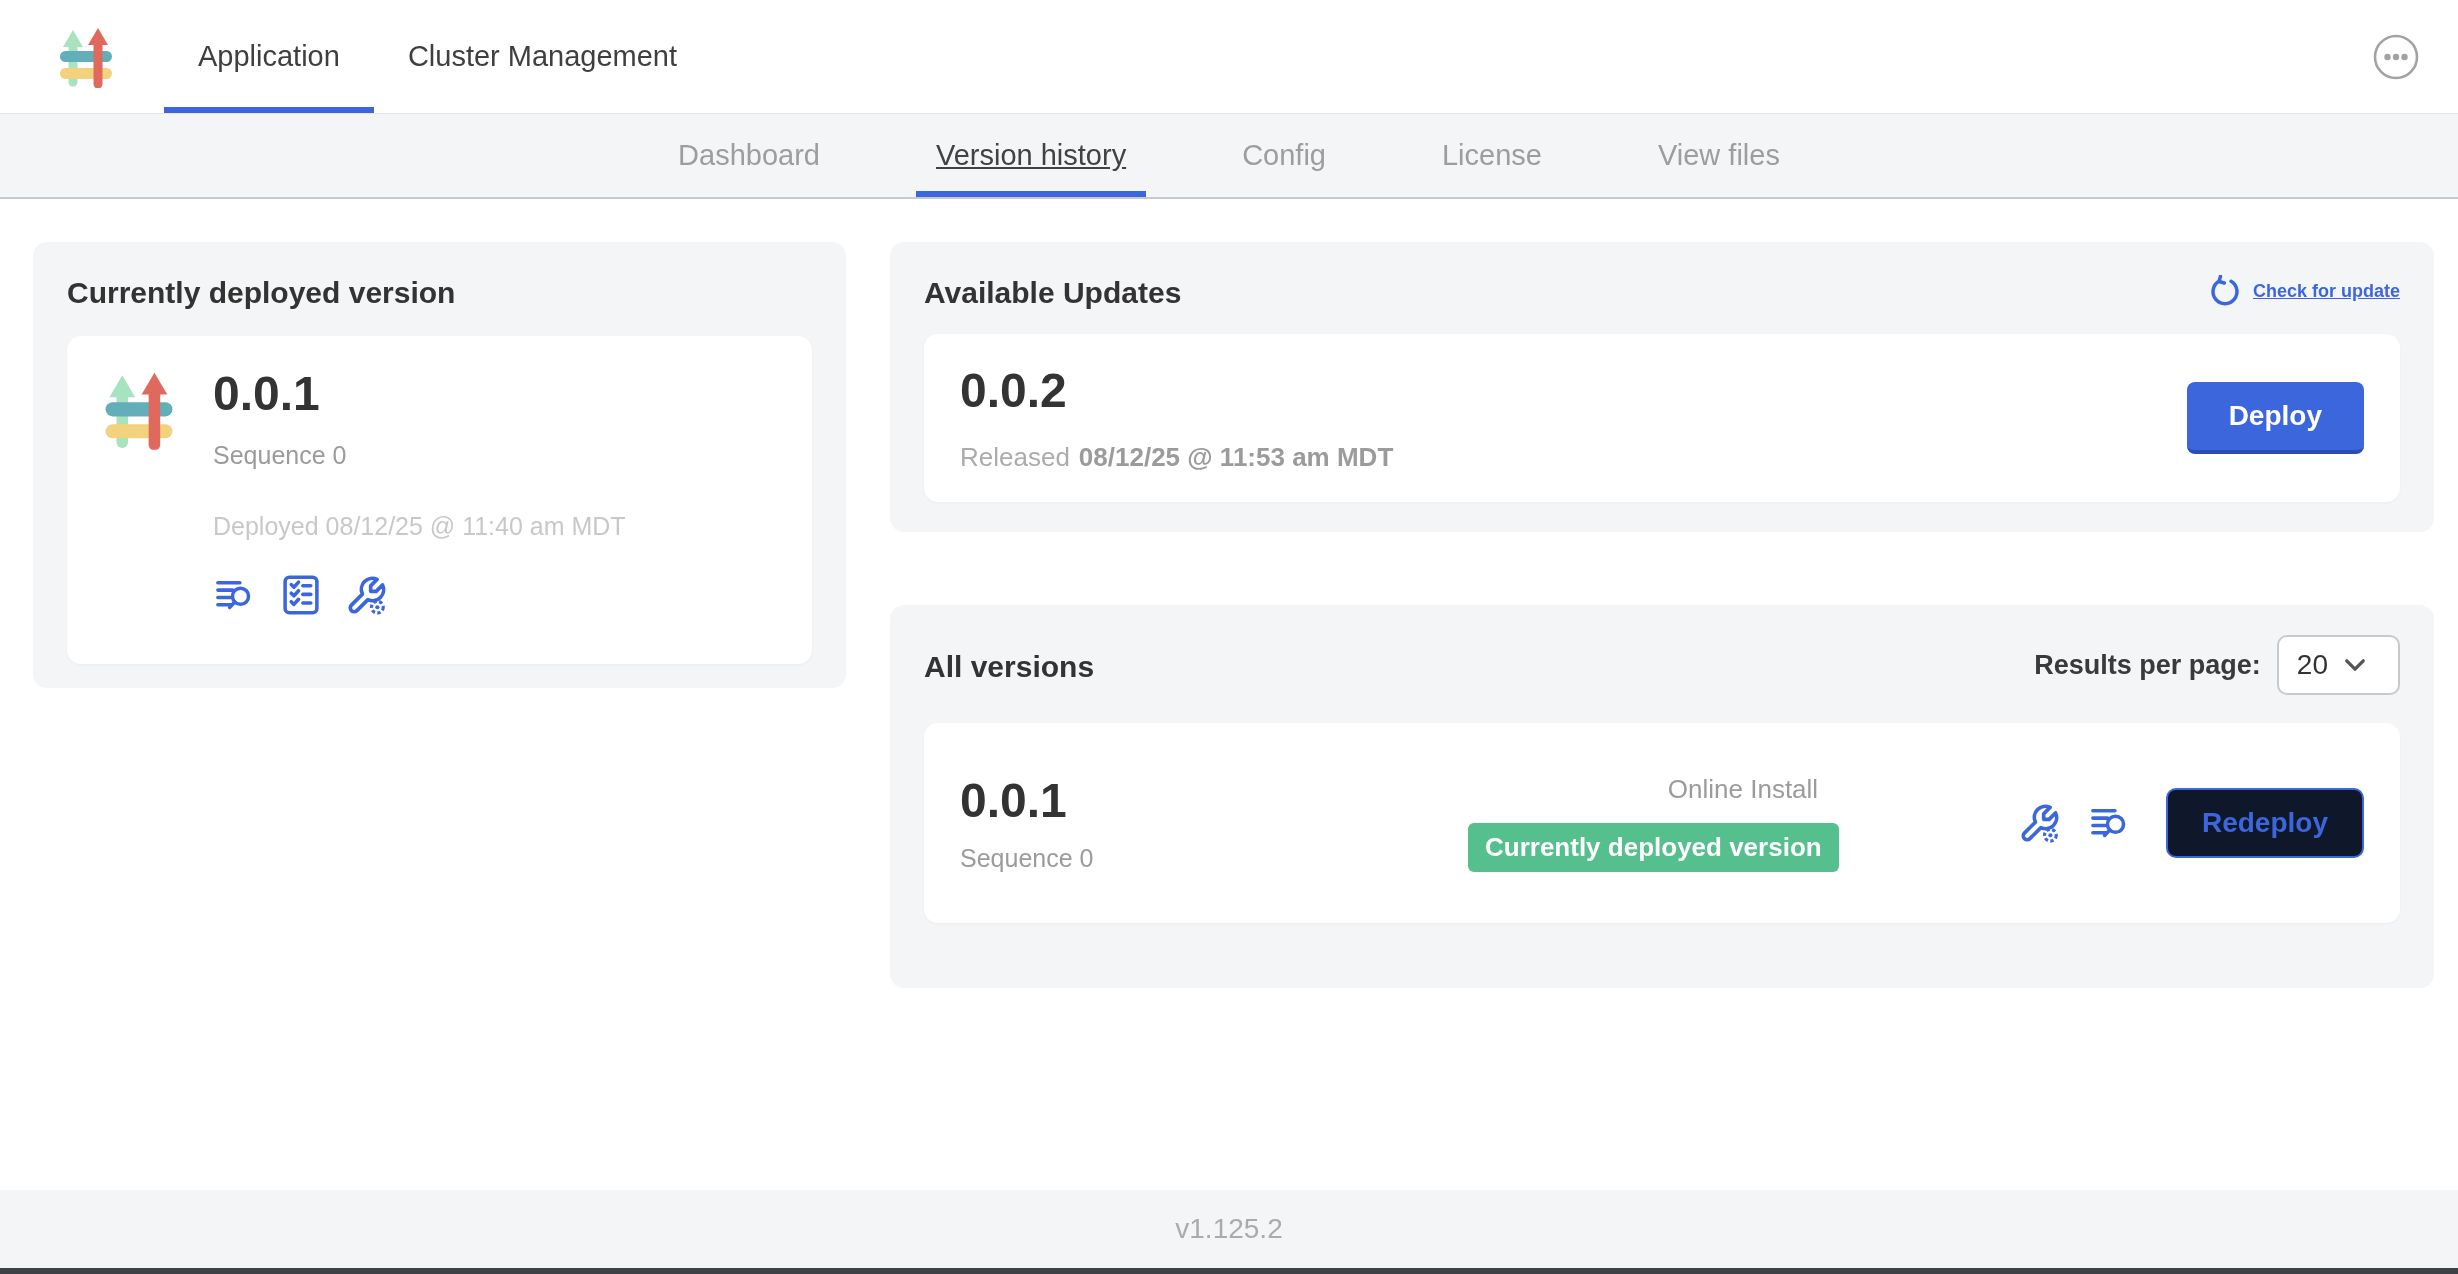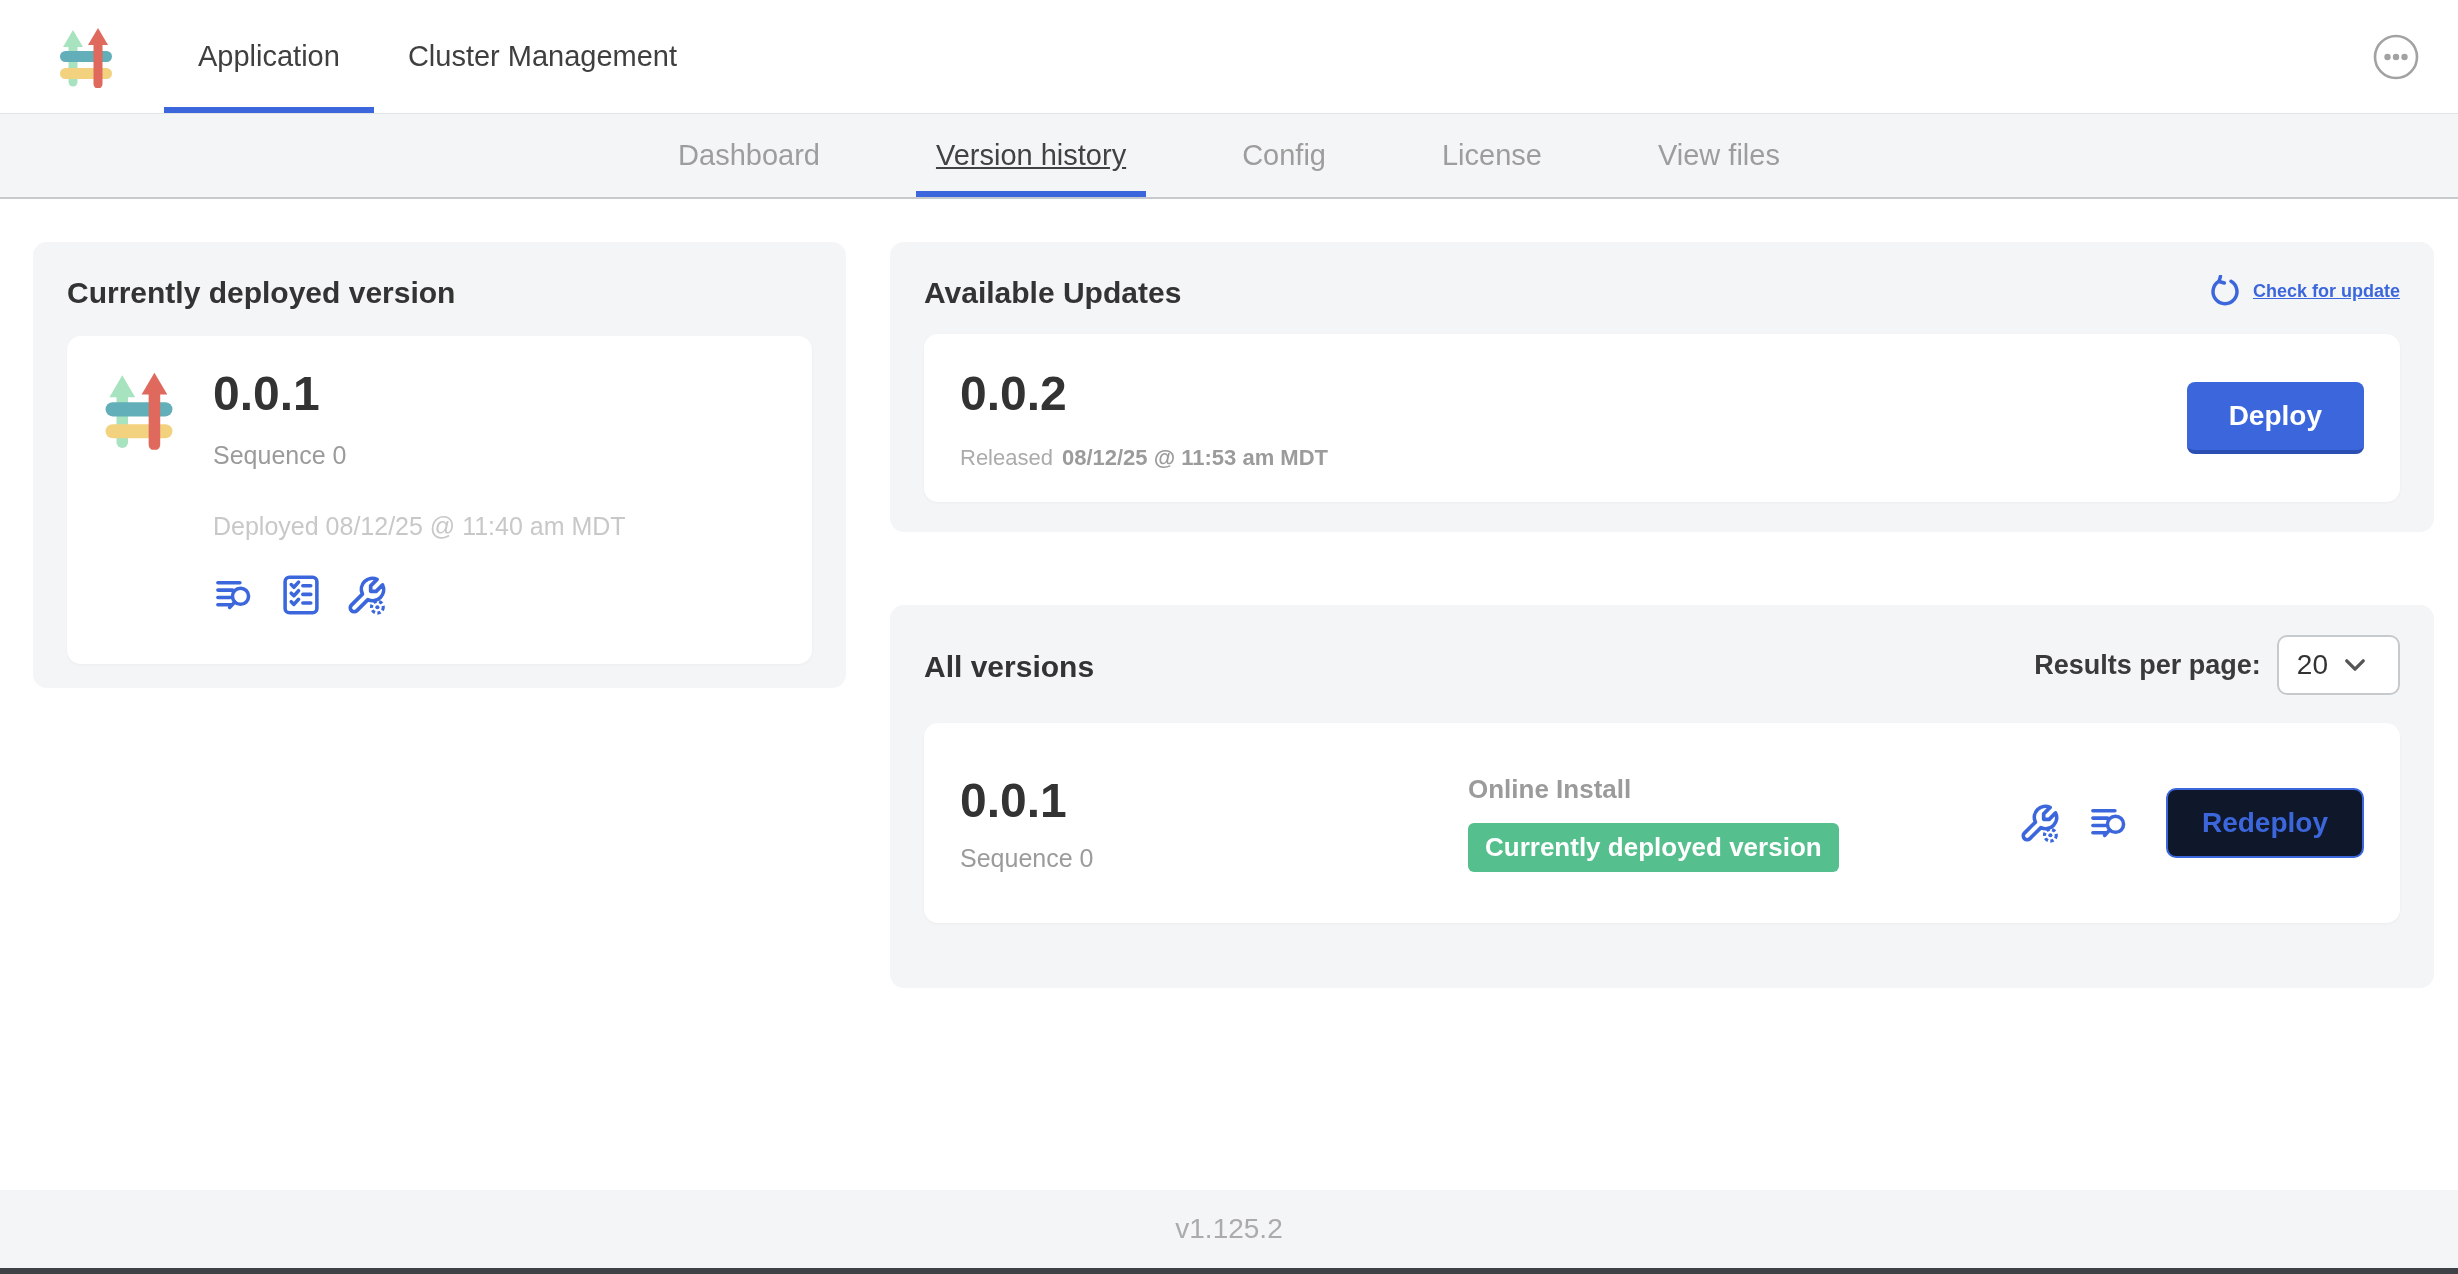--- a/index.html
+++ b/index.html
@@ -44,37 +44,37 @@
   .icon-btn{background:none;border:none;padding:0;color:var(--primary,#3B66DC);cursor:pointer;line-height:0;}
   .icon-btn svg{width:44px;height:44px;}
 
   
   .card-head{display:flex;align-items:center;justify-content:space-between;}
   .check-link{display:flex;align-items:center;gap:12px;color:var(--primary,#3B66DC);font-size:18px;font-weight:bold;
               cursor:pointer;text-decoration:none;}
   .check-link .link-text{text-decoration:underline;}
   .check-link svg{width:32px;height:32px;}
   .update-row{margin-top:24px;padding:30px 36px;display:flex;align-items:center;justify-content:space-between;height:168px;box-sizing:border-box;}
-  .released{margin-top:24px;font-size:22px;display:flex;gap:9px;}
+  .released{margin-top:24px;font-size:26px;display:flex;gap:9px;}
   .rel-prefix{color:#ababab;}
   .rel-date{color:var(--text-gray,#9B9B9B);font-weight:bold;}
   .btn-primary{background:var(--primary,#3B66DC);border:none;border-bottom:4px solid var(--primary-dark,#2B4EB2);
                color:#fff;font-size:28px;font-weight:bold;font-family:inherit;padding:18px 42px;border-radius:8px;cursor:pointer;}
 
   
   .rpp{display:flex;align-items:center;gap:16px;}
   .rpp-label{font-size:27px;font-weight:bold;color:#3a3a3a;}
   .select{display:flex;align-items:center;gap:16px;background:#fff;border:2px solid var(--border-gray,#C7CACC);
           border-radius:10px;padding:12px 32px 12px 18px;font-size:28px;color:#333;cursor:pointer;}
   .select svg{width:22px;height:14px;color:#555;}
   .version-row{margin-top:28px;padding:40px 36px;display:flex;align-items:center;height:200px;box-sizing:border-box;}
   .col-ver{flex:none;width:508px;}
   .col-ver .vseq{margin-top:16px;}
   .col-mid{flex:1;}
-  .install-type{font-size:26px;font-weight:bold;color:var(--text-gray,#9B9B9B);}
+  .install-type{font-size:26px;font-weight:normal;color:var(--text-gray,#9B9B9B);text-align:center;}
   .badge{display:inline-block;margin-top:18px;background:var(--badge-green,#55C08D);color:#fff;font-size:26px;
          font-weight:bold;padding:9px 17px;border-radius:6px;}
   .col-actions{flex:none;display:flex;align-items:center;gap:26px;}
   .btn-outline{background:#0f172a;border:2px solid var(--primary,#3B66DC);color:var(--primary,#3B66DC);
                font-size:28px;font-weight:bold;font-family:inherit;padding:17px 34px;border-radius:10px;cursor:pointer;margin-left:8px;}
 
   
   footer{height:84px;}
   .footer-band{height:78px;background:var(--card-bg,#F4F5F7);display:flex;align-items:center;justify-content:center;}
   .console-version{font-size:28px;color:#ababab;}

